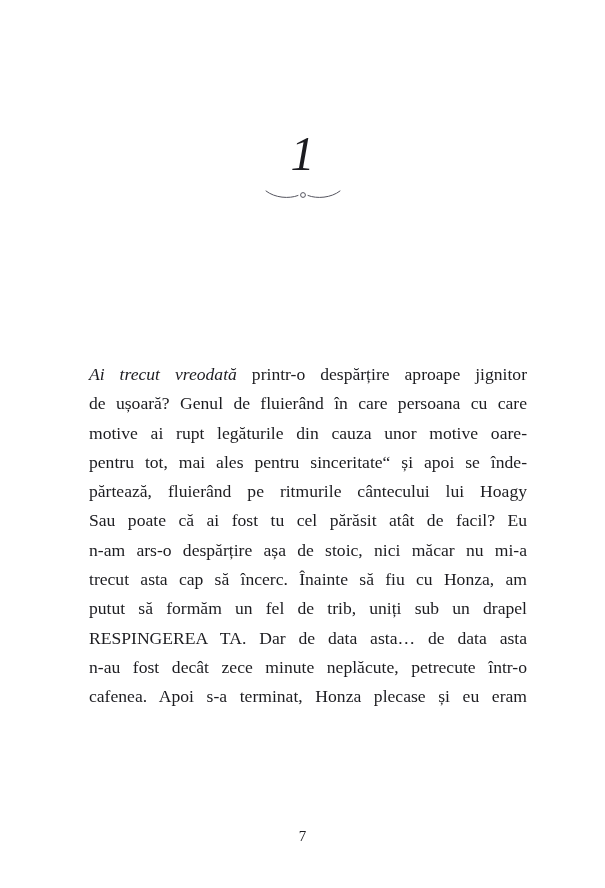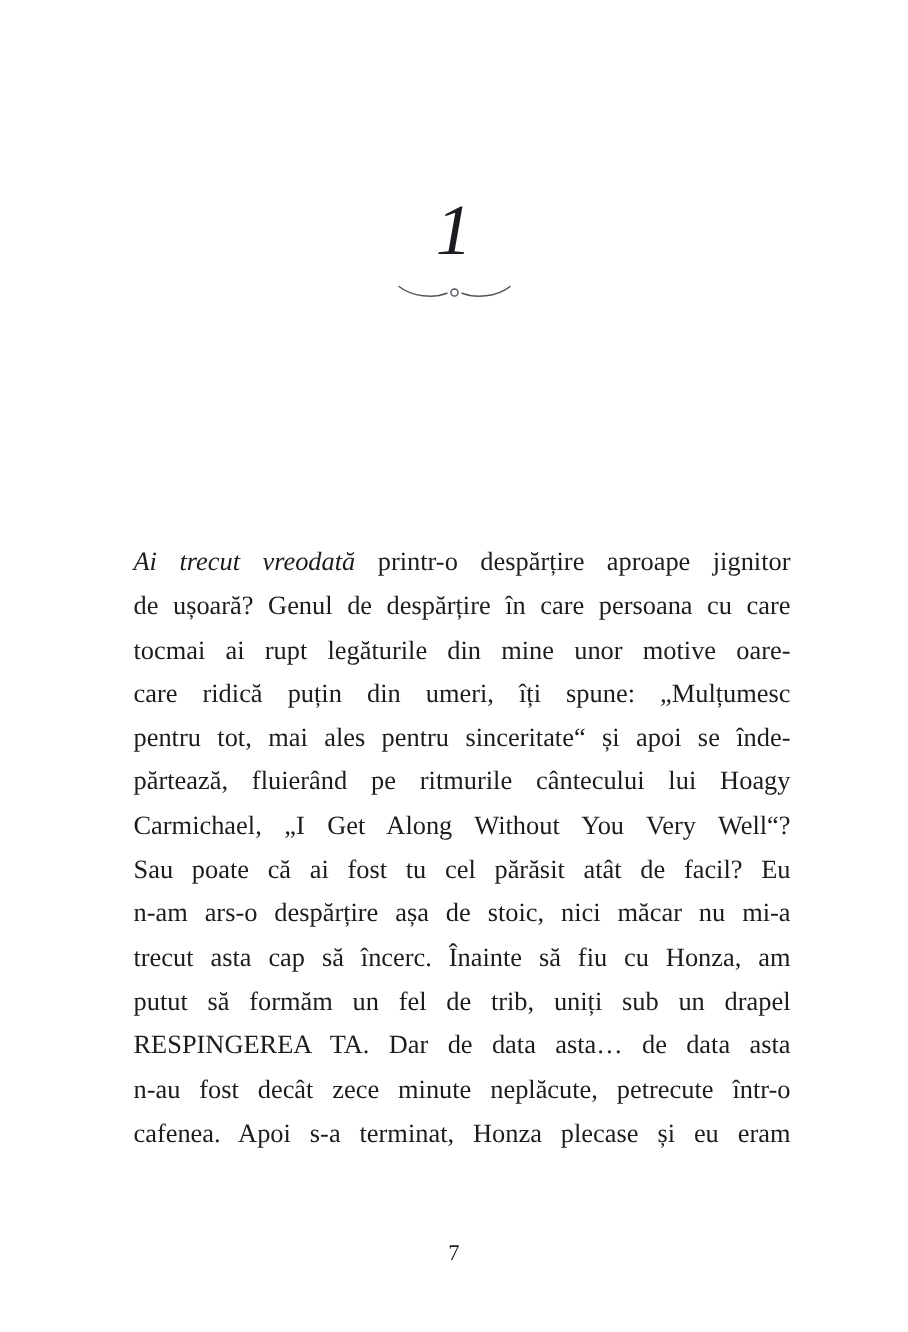--- a/index.html
+++ b/index.html
@@ -72,26 +72,24 @@
       <path d="M1,4 C 10,11 24,12 33,8.5" fill="none" stroke="#55555f" stroke-width="1" stroke-linecap="round"></path>
       <circle cx="38" cy="8" r="2.4" fill="none" stroke="#55555f" stroke-width="1"></circle>
       <path d="M43,8.5 C 52,12 66,11 75,4" fill="none" stroke="#55555f" stroke-width="1" stroke-linecap="round"></path>
     </svg>
   </div>
 
   <div class="body-text">
     <div class="line">
       <span class="italic-lead">Ai trecut vreodată</span><span> printr-o despărțire aproape jignitor</span>
     </div>
-    <div class="line">de ușoară? Genul de despărțire în care persoana cu care</div>
-    <div class="line">tocmai ai rupt legăturile din mine unor motive oare-</div>
-    <div class="line">care ridică puțin din umeri, îți spune: „Mulțumesc</div>
+    <div class="line">de ușoară? Genul de fluierând în care persoana cu care</div>
+    <div class="line">motive ai rupt legăturile din cauza unor motive oare-</div>
     <div class="line">pentru tot, mai ales pentru sinceritate“ și apoi se înde-</div>
     <div class="line">părtează, fluierând pe ritmurile cântecului lui Hoagy</div>
-    <div class="line">Carmichael, „I Get Along Without You Very Well“?</div>
     <div class="line">Sau poate că ai fost tu cel părăsit atât de facil? Eu</div>
     <div class="line">n-am ars-o despărțire așa de stoic, nici măcar nu mi-a</div>
     <div class="line">trecut asta cap să încerc. Înainte să fiu cu Honza, am</div>
     <div class="line">putut să formăm un fel de trib, uniți sub un drapel</div>
     <div class="line">RESPINGEREA TA. Dar de data asta… de data asta</div>
     <div class="line">n-au fost decât zece minute neplăcute, petrecute într-o</div>
     <div class="line">cafenea. Apoi s-a terminat, Honza plecase și eu eram</div>
   </div>
 
   <div class="page-number">7</div>

